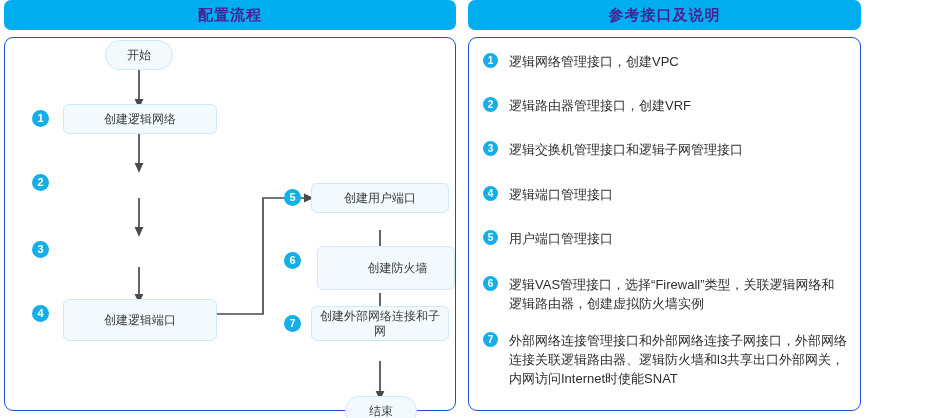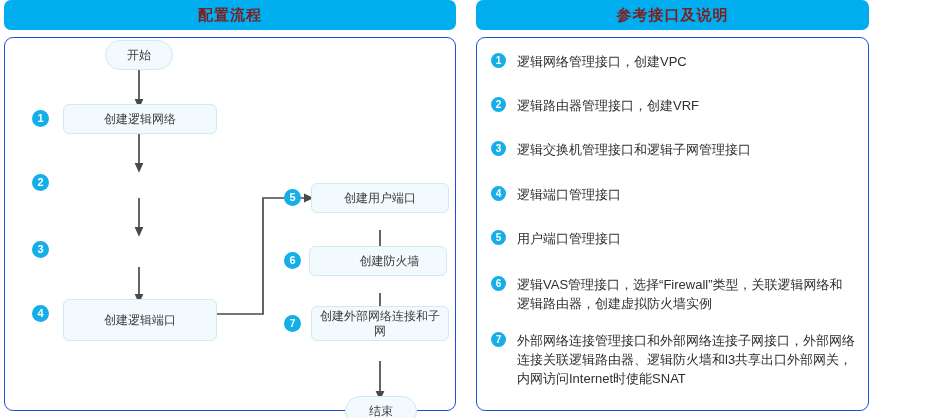--- a/index.html
+++ b/index.html
@@ -20,28 +20,28 @@
     width: 925px;
     height: 418px;
   }
 
   
   .col {
     position: absolute;
     top: 0;
   }
   .col-left  { left: 4px;   width: 452px; }
-  .col-right { left: 468px; width: 393px; margin-left: 8px; }
+  .col-right { left: 468px; width: 393px; }
 
   
   .panel-header {
     height: 30px;
     border-radius: 7px;
     background: #00ADEF;
-    color: #7f1d1d;
+    color: #4c1d95;
     font-size: 15px;
     font-weight: bold;
     letter-spacing: 1px;
     display: flex;
     align-items: center;
     justify-content: center;
     box-sizing: border-box;
   }
 
   
@@ -178,21 +178,21 @@
 
         <div class="step-num" style="left:27px; top:203px;">3</div>
 
         <div class="step-num" style="left:27px; top:267px;">4</div>
         <div class="node" style="left:58px; top:261px; width:154px; height:42px;">创建逻辑端口</div>
 
         <div class="step-num" style="left:279px; top:151px;">5</div>
         <div class="node" style="left:306px; top:145px; width:138px; height:30px;">创建用户端口</div>
 
         <div class="step-num" style="left:279px; top:214px;">6</div>
-        <div class="node" style="left:304px; top:208px; width:138px; height:30px;padding-left:27px;">创建防火墙</div>
+        <div class="node" style="left:312px; top:208px; width:138px; height:44px;padding-left:27px;">创建防火墙</div>
 
         <div class="step-num sm" style="left:279px; top:277px;">7</div>
         <div class="node" style="left:306px; top:268px; width:138px; height:35px;">创建外部网络连接和子网</div>
 
         <div class="node terminal" style="left:340px; top:358px; width:72px; height:30px;">结束</div>
 
       </div>
     </div>
   </div>
 

